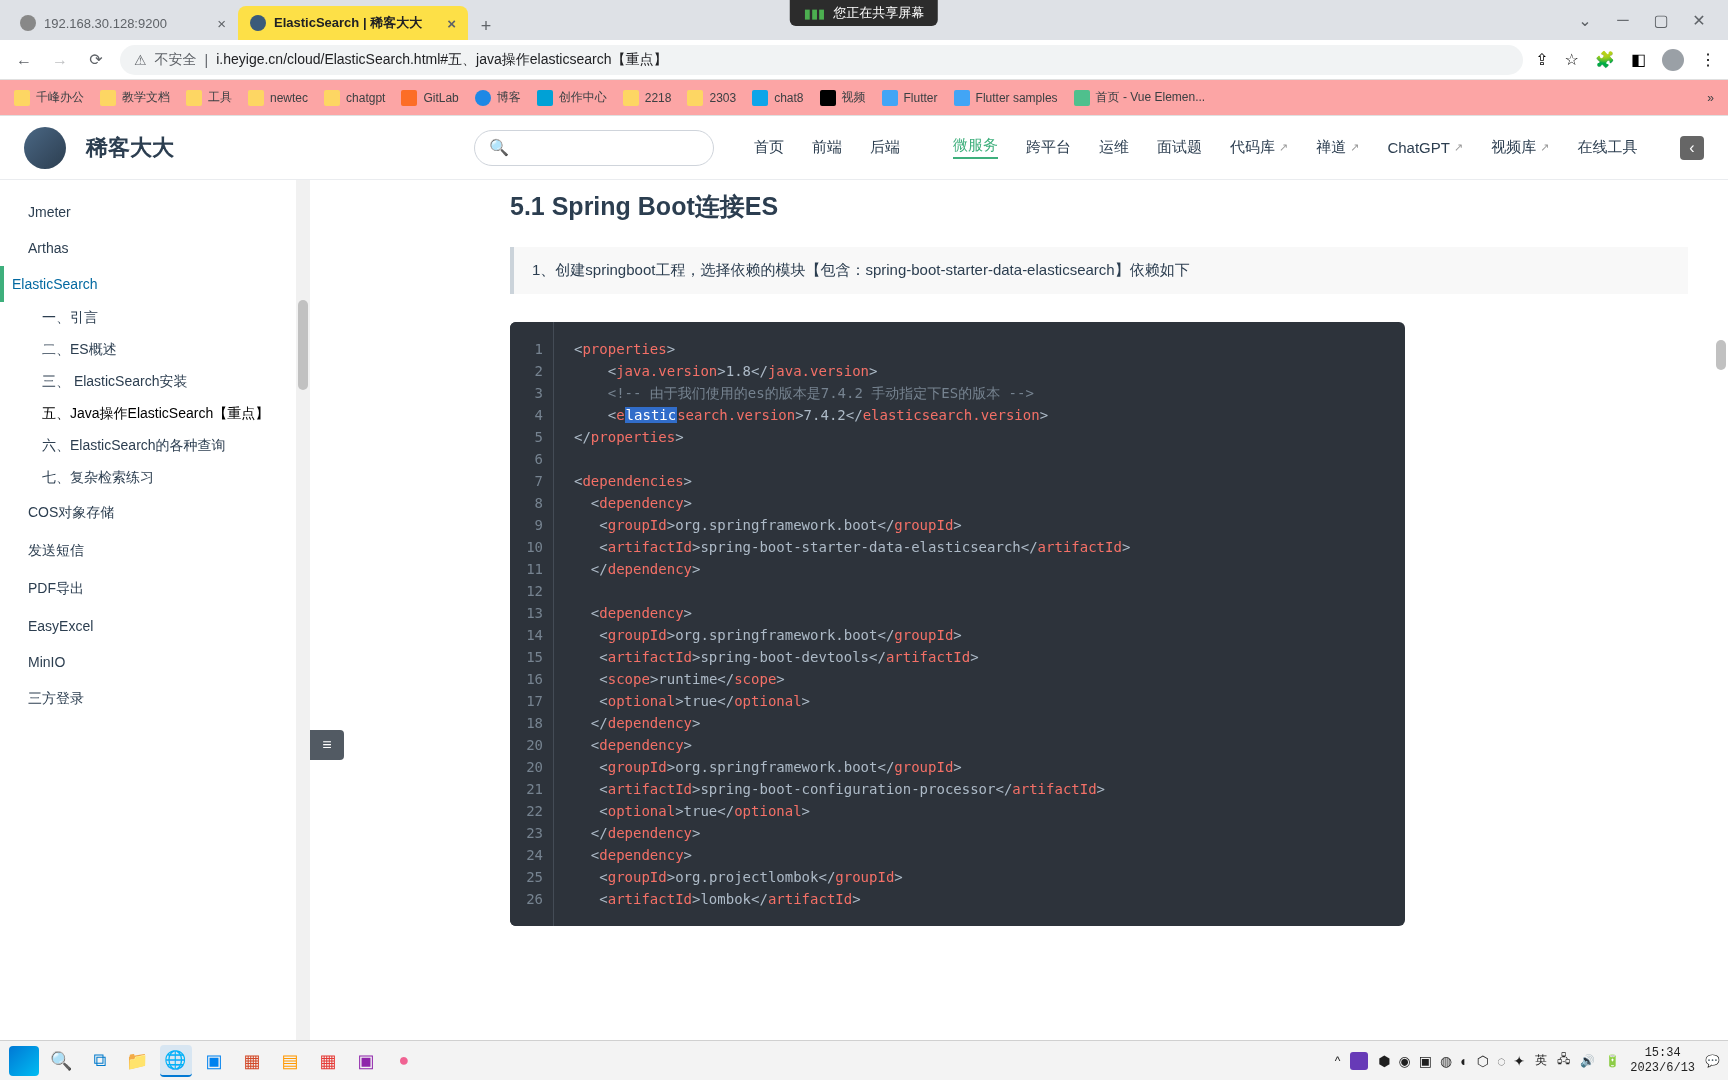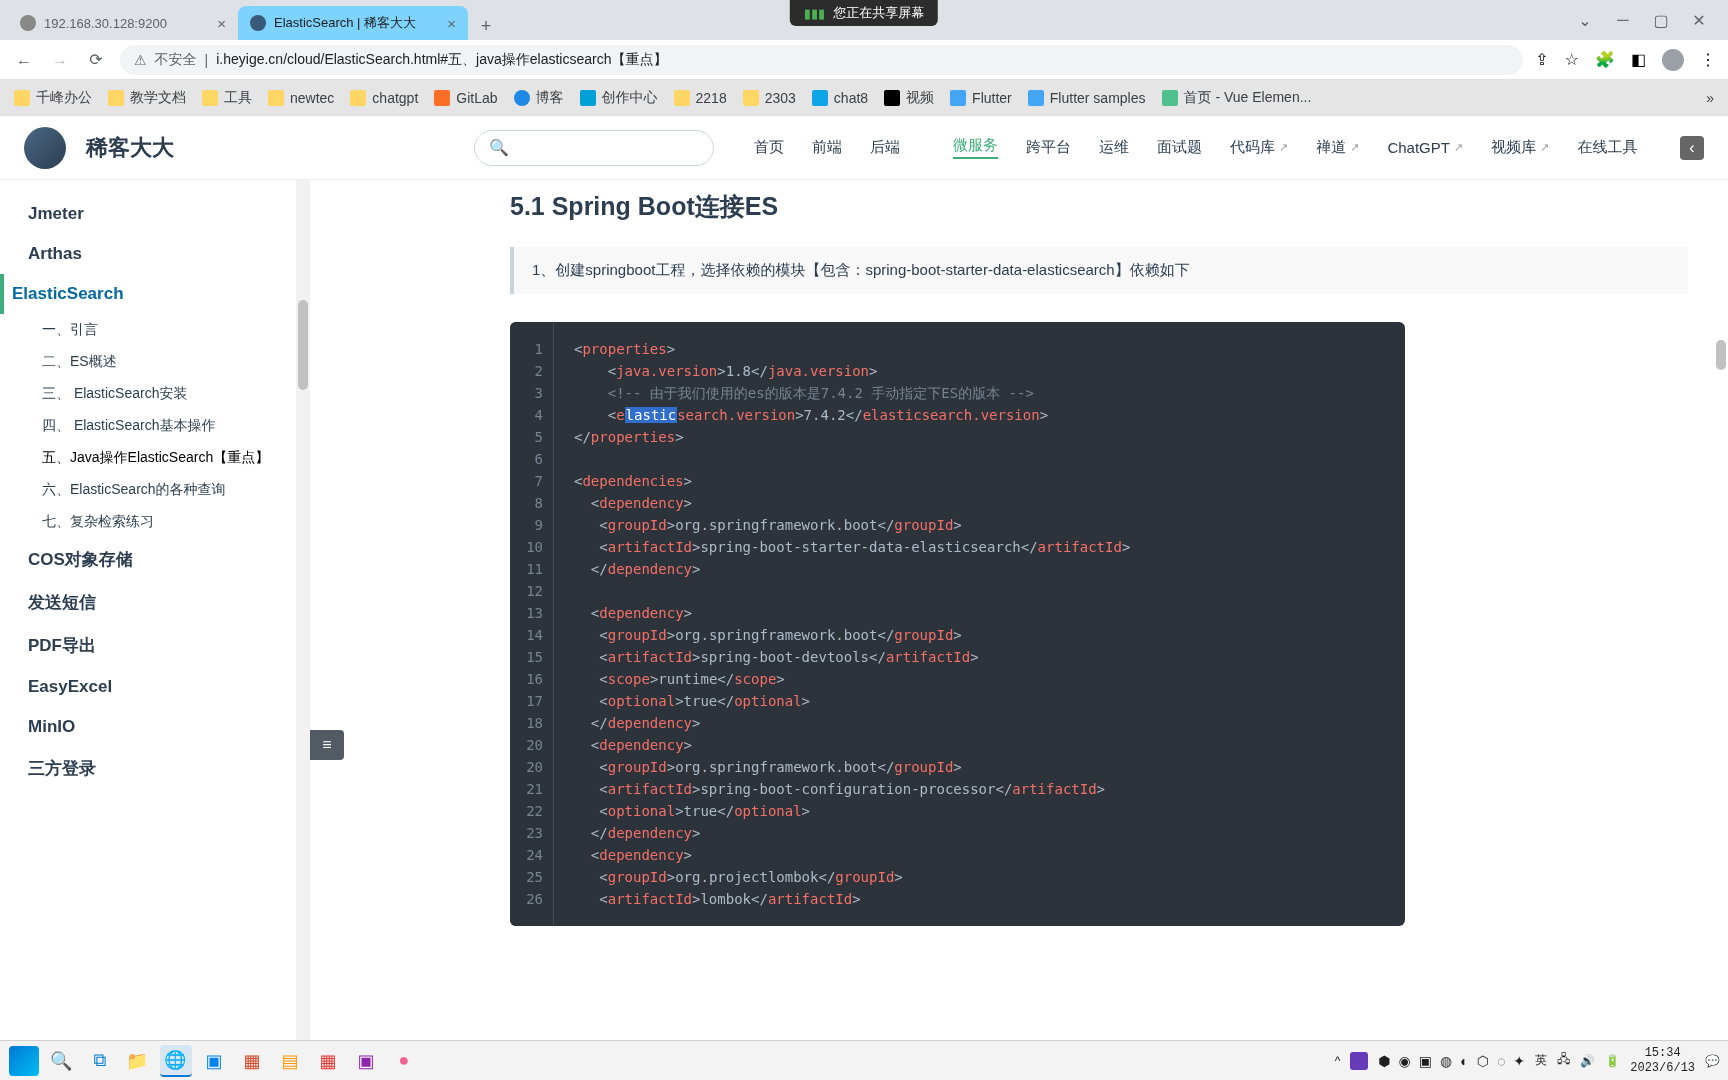--- a/index.html
+++ b/index.html
@@ -1,36 +1,36 @@
 <!DOCTYPE html>
 <html><head>
 <meta charset="utf-8">
 <style>
 * { margin: 0; padding: 0; box-sizing: border-box; }
 body { font-family: -apple-system, BlinkMacSystemFont, "Segoe UI", sans-serif; background: #fff; overflow: hidden; width: 1728px; height: 1080px; }
 
 
 .browser-tabs { height: 40px; background: #dee1e6; display: flex; align-items: flex-end; padding: 0 8px; }
 .tab { height: 34px; display: flex; align-items: center; padding: 0 12px; border-radius: 8px 8px 0 0; font-size: 13px; color: #5f6368; gap: 8px; min-width: 230px; position: relative; }
-.tab.active { background: #7dd3fc; color: #202124; }
+.tab.active { background: #fde047; color: #202124; font-weight: bold; }
 .tab-favicon { width: 16px; height: 16px; border-radius: 50%; background: #888; flex-shrink: 0; }
 .tab-close { font-size: 15px; color: #5f6368; margin-left: auto; }
 .new-tab-btn { width: 28px; height: 28px; display: flex; align-items: center; justify-content: center; font-size: 18px; color: #5f6368; margin-left: 4px; }
 .window-controls { margin-left: auto; display: flex; align-items: center; gap: 20px; padding-right: 12px; height: 40px; }
 .wc { width: 18px; height: 18px; display: flex; align-items: center; justify-content: center; color: #5f6368; }
 
 
 .address-bar { height: 40px; background: #fff; display: flex; align-items: center; padding: 0 12px; gap: 12px; border-bottom: 1px solid #e0e0e0; }
 .nav-btn { width: 24px; height: 24px; display: flex; align-items: center; justify-content: center; color: #5f6368; }
 .url-box { flex: 1; height: 30px; background: #f1f3f4; border-radius: 15px; display: flex; align-items: center; padding: 0 14px; gap: 8px; font-size: 14px; color: #5f6368; }
 .url-text { color: #202124; }
 .addr-right { display: flex; align-items: center; gap: 16px; }
 
 
-.bookmarks-bar { height: 36px; background: #e5e5e5; display: flex; align-items: center; padding: 0 14px; gap: 16px; border-bottom: 1px solid #e0e0e0; font-size: 14px; color: #3c4043; }
+.bookmarks-bar { height: 36px; background: #fca5a5; display: flex; align-items: center; padding: 0 14px; gap: 16px; border-bottom: 1px solid #e0e0e0; font-size: 12px; color: #3c4043; }
 .bookmark { display: flex; align-items: center; gap: 6px; }
 .bm-icon { width: 16px; height: 16px; background: #fdd663; border-radius: 2px; }
 
 
 .share-banner { position: absolute; top: 0; left: 50%; transform: translateX(-50%); background: #2c2c2c; color: #fff; padding: 4px 14px; border-radius: 0 0 6px 6px; font-size: 13px; display: flex; align-items: center; gap: 8px; z-index: 100; }
 .share-icon { color: #4caf50; }
 
 
 .site-header { height: 64px; display: flex; align-items: center; padding: 0 24px; border-bottom: 1px solid #eaecef; gap: 20px; }
 .site-logo { display: flex; align-items: center; gap: 20px; }
@@ -42,21 +42,21 @@
 .nav-link { display: flex; align-items: center; gap: 4px; }
 .nav-link.active { color: #3eaf7c; border-bottom: 2px solid #3eaf7c; padding-bottom: 2px; margin-left: 25px; }
 .ext-icon { font-size: 11px; color: #999; }
 .collapse-btn { margin-left: auto; width: 24px; height: 24px; background: #666; border-radius: 4px; display: flex; align-items: center; justify-content: center; color: #fff; }
 
 
 .main { display: flex; height: calc(1080px - 40px - 40px - 36px - 64px - 40px); }
 .sidebar { width: 310px; border-right: 0; padding: 14px 0; overflow-y: auto; position: relative; }
 .sidebar-scroll { position: absolute; right: 0; top: 0; bottom: 0; width: 14px; background: #f1f1f1; }
 .sidebar-thumb { position: absolute; right: 2px; top: 120px; width: 10px; height: 90px; background: #c1c1c1; border-radius: 5px; }
-.side-item { padding: 10px 28px; font-size: 17px; font-weight: 700; color: #2c3e50; }
+.side-item { padding: 10px 28px; font-size: 14px; font-weight: 400; color: #2c3e50; }
 .side-item.active { color: #0369a1; border-left: 4px solid #3eaf7c; padding-left: 8px; }
 .sub-items { padding-left: 12px; }
 .sub-item { padding: 7px 30px; font-size: 14px; color: #2c3e50; }
 .sub-item.active { color: #000000; }
 
 .content { flex: 1; padding: 10px 40px 0 200px; overflow: hidden; position: relative; }
 .toc-btn { position: absolute; left: 0; top: 550px; width: 34px; height: 30px; background: #525a63; display: flex; align-items: center; justify-content: center; color: #fff; border-radius: 0 4px 4px 0; }
 .content h2 { font-size: 25px; font-weight: 700; color: #2c3e50; margin-bottom: 24px; }
 .note-box { border-left: 4px solid #cbd3da; padding: 14px 18px; background: #f8f8f8; color: #2c3e50; font-size: 15px; margin-bottom: 28px; }
 
@@ -233,21 +233,20 @@
 
 <div class="main">
   <div class="sidebar">
     <div class="side-item">Jmeter</div>
     <div class="side-item">Arthas</div>
     <div class="side-item active">ElasticSearch</div>
     <div class="sub-items">
       <div class="sub-item">一、引言</div>
       <div class="sub-item">二、ES概述</div>
       <div class="sub-item">三、 ElasticSearch安装</div>
-      <div class="sub-item">四、 ElasticSearch基本操作</div>
       <div class="sub-item active">五、Java操作ElasticSearch【重点】</div>
       <div class="sub-item">六、ElasticSearch的各种查询</div>
       <div class="sub-item">七、复杂检索练习</div>
     </div>
     <div class="side-item">COS对象存储</div>
     <div class="side-item">发送短信</div>
     <div class="side-item">PDF导出</div>
     <div class="side-item">EasyExcel</div>
     <div class="side-item">MinIO</div>
     <div class="side-item">三方登录</div>

